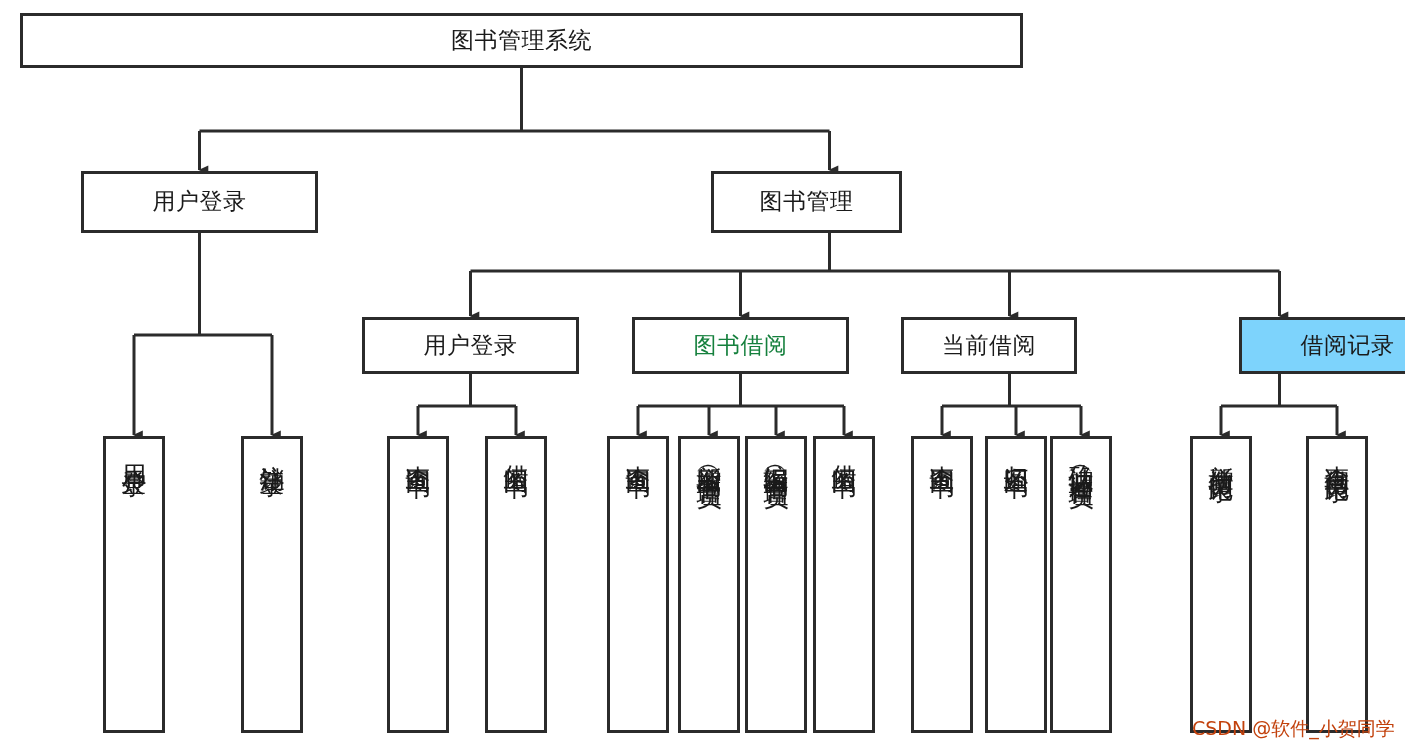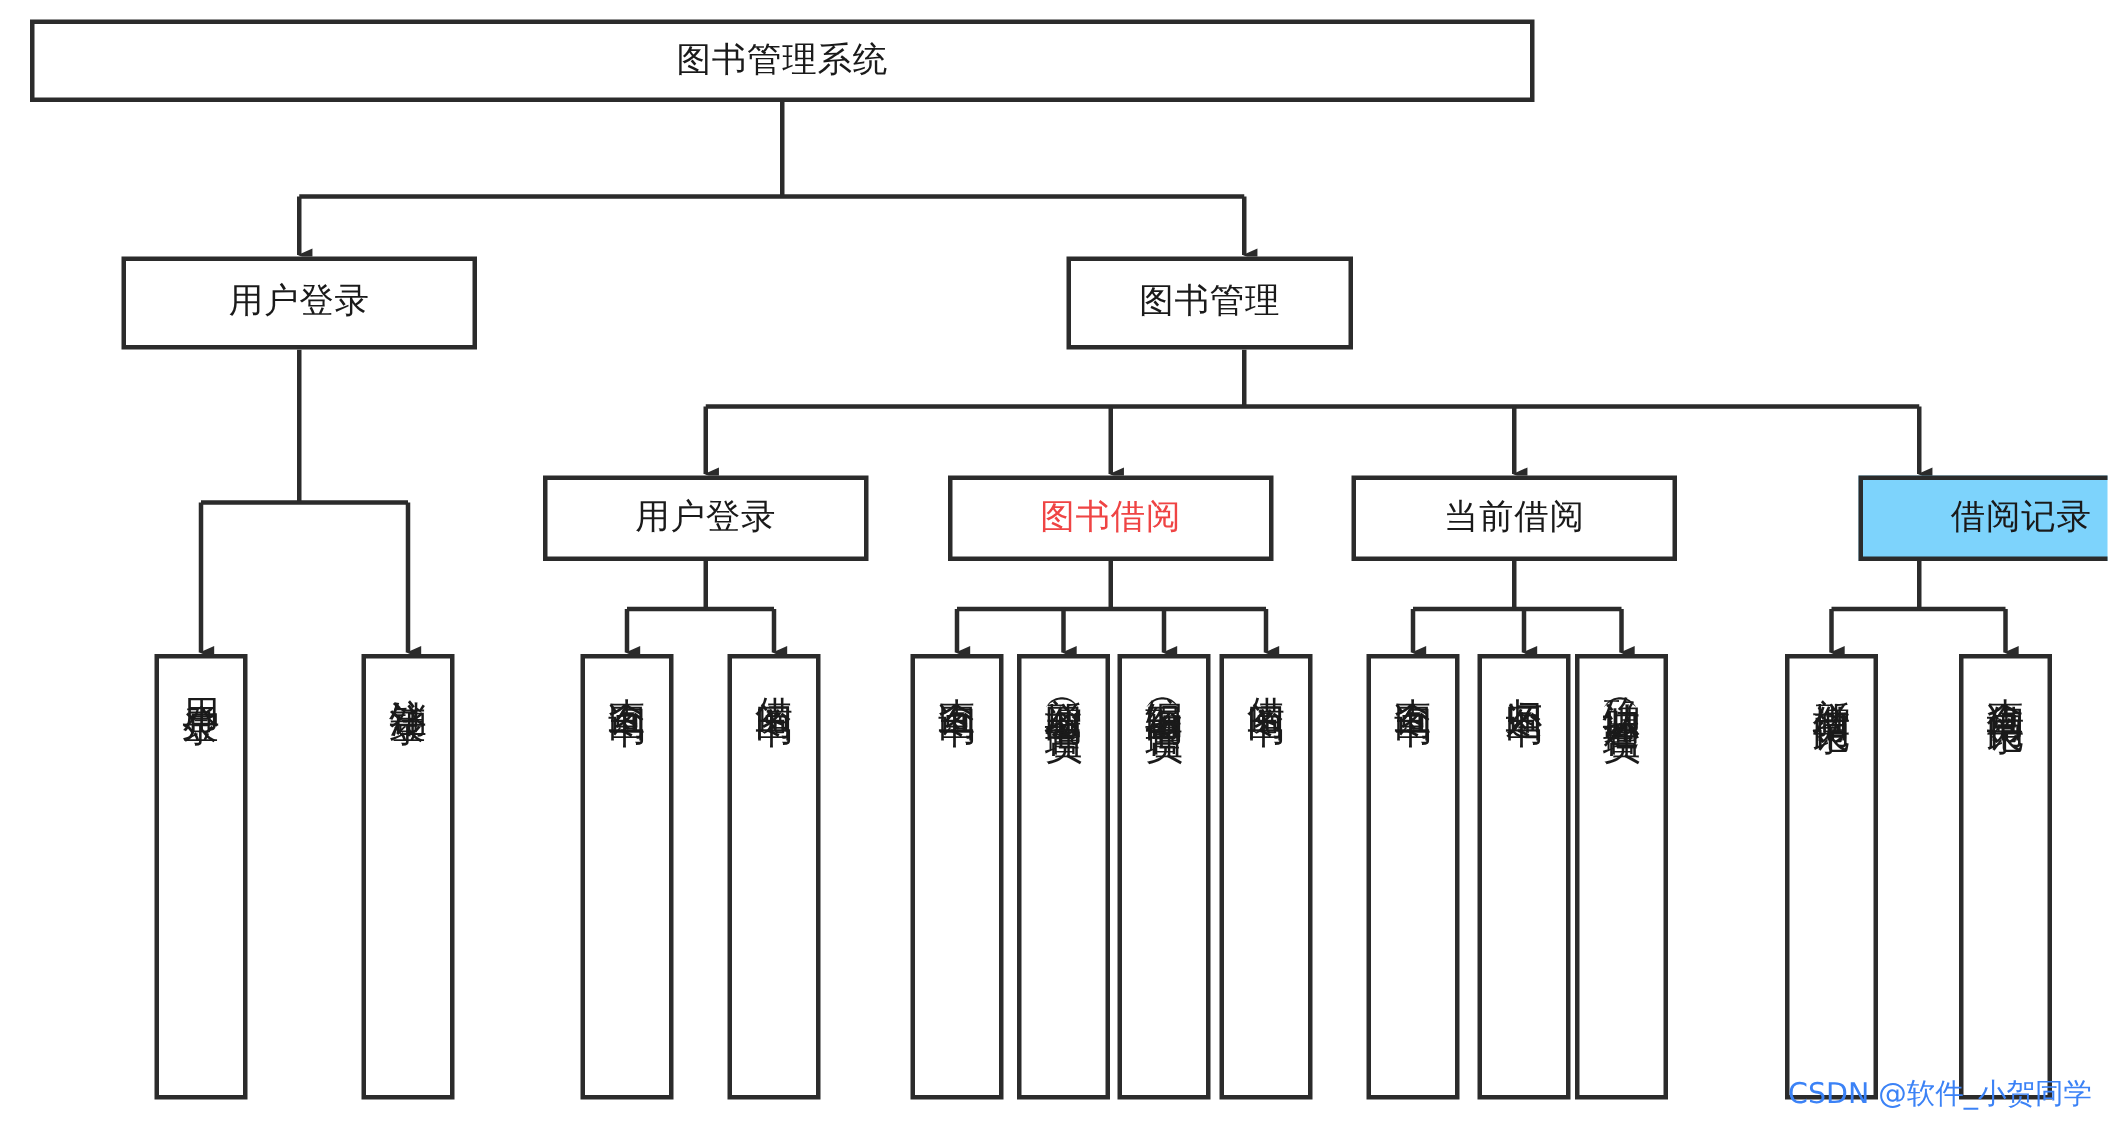--- a/index.html
+++ b/index.html
@@ -121,23 +121,23 @@
       <div class="node horizontal" style="left: 81px; top: 171px; width: 237px; height: 62px; border-color: rgb(43, 43, 43); background: rgb(255, 255, 255);">
         <div class="node-label" style="color: rgb(26, 26, 26);">用户登录</div>
       </div>
       <div class="node horizontal" style="left: 711px; top: 171px; width: 191px; height: 62px; border-color: rgb(43, 43, 43); background: rgb(255, 255, 255);">
         <div class="node-label" style="color: rgb(26, 26, 26);">图书管理</div>
       </div>
       <div class="node horizontal" style="left: 362px; top: 317px; width: 217px; height: 57px; border-color: rgb(43, 43, 43); background: rgb(255, 255, 255);">
         <div class="node-label" style="color: rgb(26, 26, 26);">用户登录</div>
       </div>
       <div class="node horizontal" style="left: 632px; top: 317px; width: 217px; height: 57px; border-color: rgb(43, 43, 43); background: rgb(255, 255, 255);">
-        <div class="node-label" style="color: #ef4444;">图书借阅</div>
+        <div class="node-label" style="color: #15803d;">图书借阅</div>
       </div>
-      <div class="node horizontal" style="left: 901px; top: 317px; width: 217px; height: 57px; border-color: rgb(43, 43, 43); background: rgb(255, 255, 255);">
+      <div class="node horizontal" style="left: 901px; top: 317px; width: 176px; height: 57px; border-color: rgb(43, 43, 43); background: rgb(255, 255, 255);">
         <div class="node-label" style="color: rgb(26, 26, 26);">当前借阅</div>
       </div>
       <div class="node horizontal" style="left: 1239px; top: 317px; width: 217px; height: 57px; border-color: rgb(43, 43, 43); background: #7dd3fc;">
         <div class="node-label" style="color: rgb(26, 26, 26);">借阅记录</div>
       </div>
       <div class="node vertical" style="left: 103px; top: 436px; width: 62px; height: 297px; border-color: rgb(43, 43, 43); background: rgb(255, 255, 255);">
         <div class="node-label" style="color: rgb(26, 26, 26);">用户登录</div>
       </div>
       <div class="node vertical" style="left: 241px; top: 436px; width: 62px; height: 297px; border-color: rgb(43, 43, 43); background: rgb(255, 255, 255);">
         <div class="node-label" style="color: rgb(26, 26, 26);">注销登录</div>
@@ -169,14 +169,14 @@
       <div class="node vertical" style="left: 1050px; top: 436px; width: 62px; height: 297px; border-color: rgb(43, 43, 43); background: rgb(255, 255, 255);">
         <div class="node-label" style="color: rgb(26, 26, 26);">确认归还（管理员）</div>
       </div>
       <div class="node vertical" style="left: 1190px; top: 436px; width: 62px; height: 297px; border-color: rgb(43, 43, 43); background: rgb(255, 255, 255);">
         <div class="node-label" style="color: rgb(26, 26, 26);">新增借阅记录</div>
       </div>
       <div class="node vertical" style="left: 1306px; top: 436px; width: 62px; height: 297px; border-color: rgb(43, 43, 43); background: rgb(255, 255, 255);">
         <div class="node-label" style="color: rgb(26, 26, 26);">查询借阅记录</div>
       </div>
     </div>
-  <div class="watermark" style="left: 1192px; top: 716px; color: #3b82f6;">CSDN @软件_小贺同学</div>
+  <div class="watermark" style="left: 1192px; top: 716px; color: #c2410c;">CSDN @软件_小贺同学</div>
 </div>
 
 </body></html>

